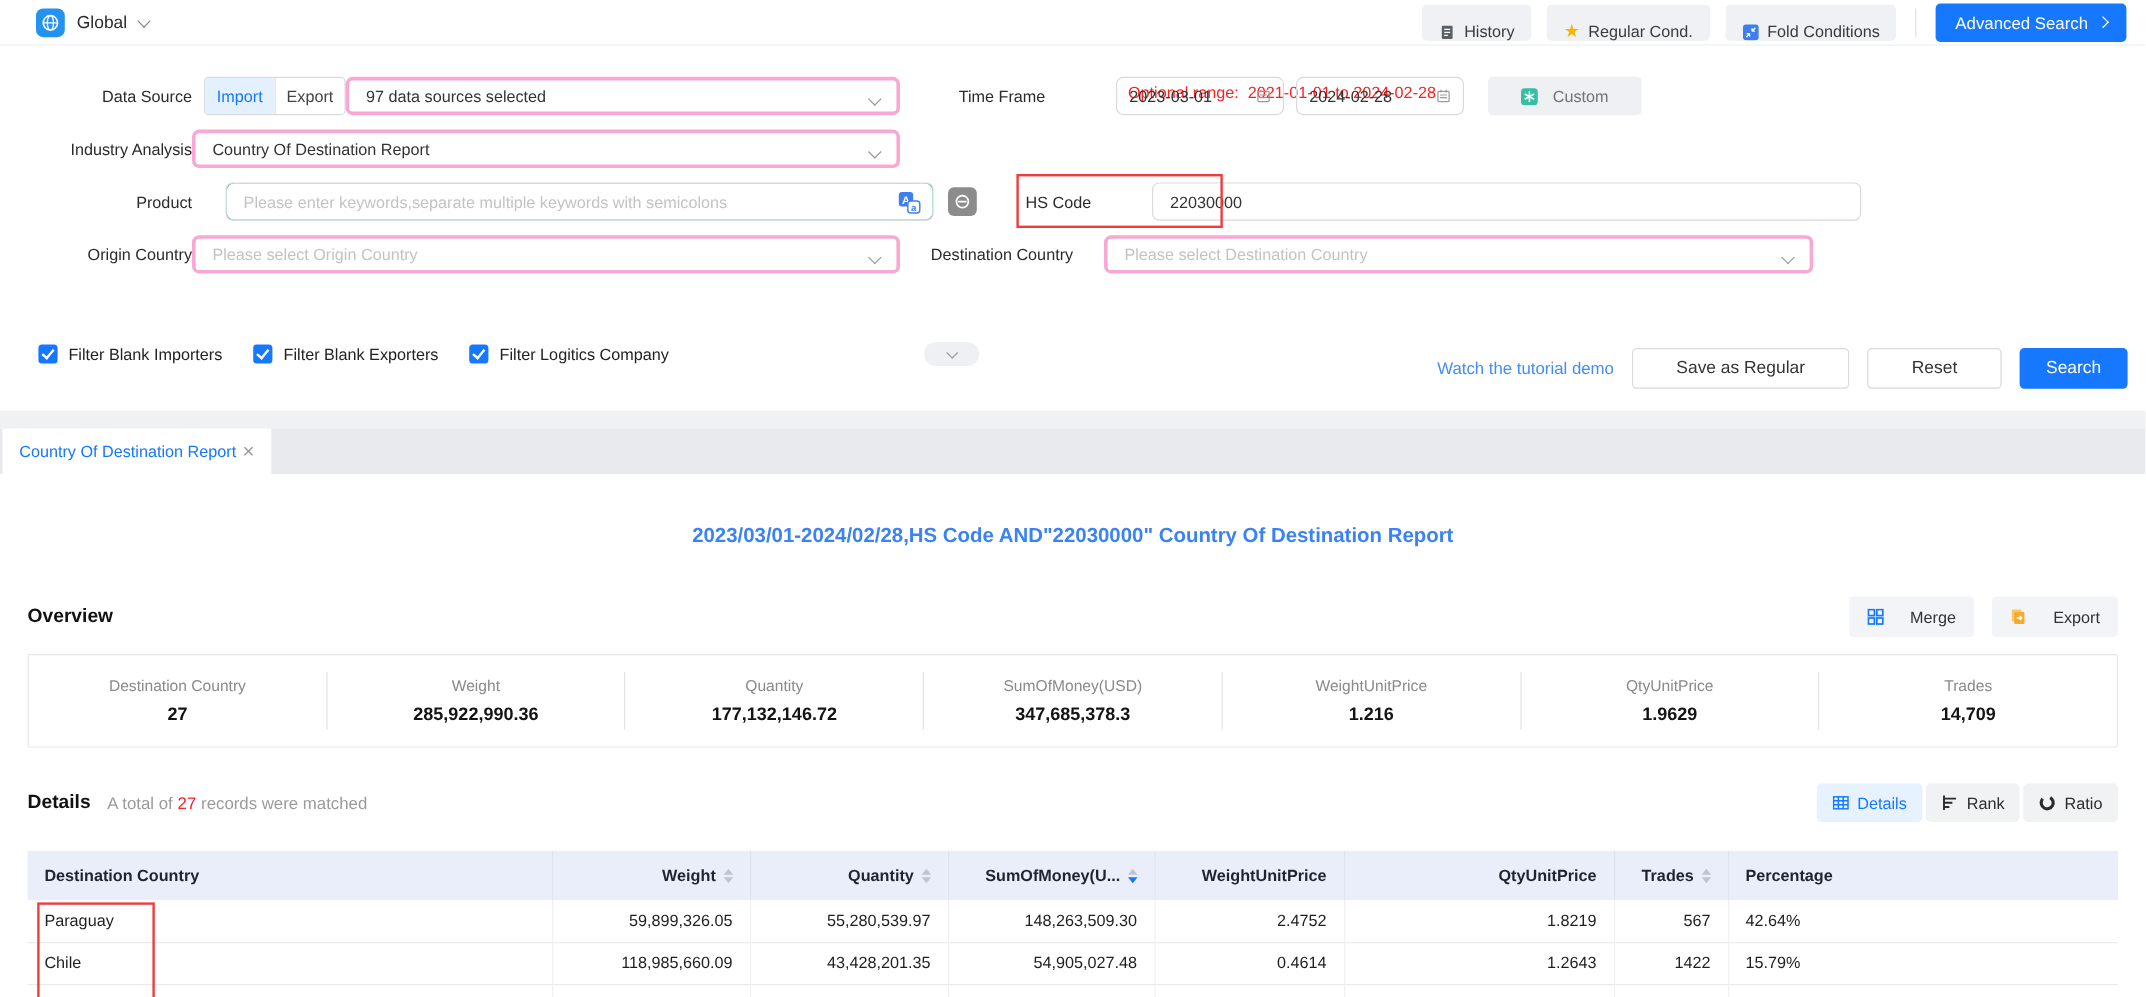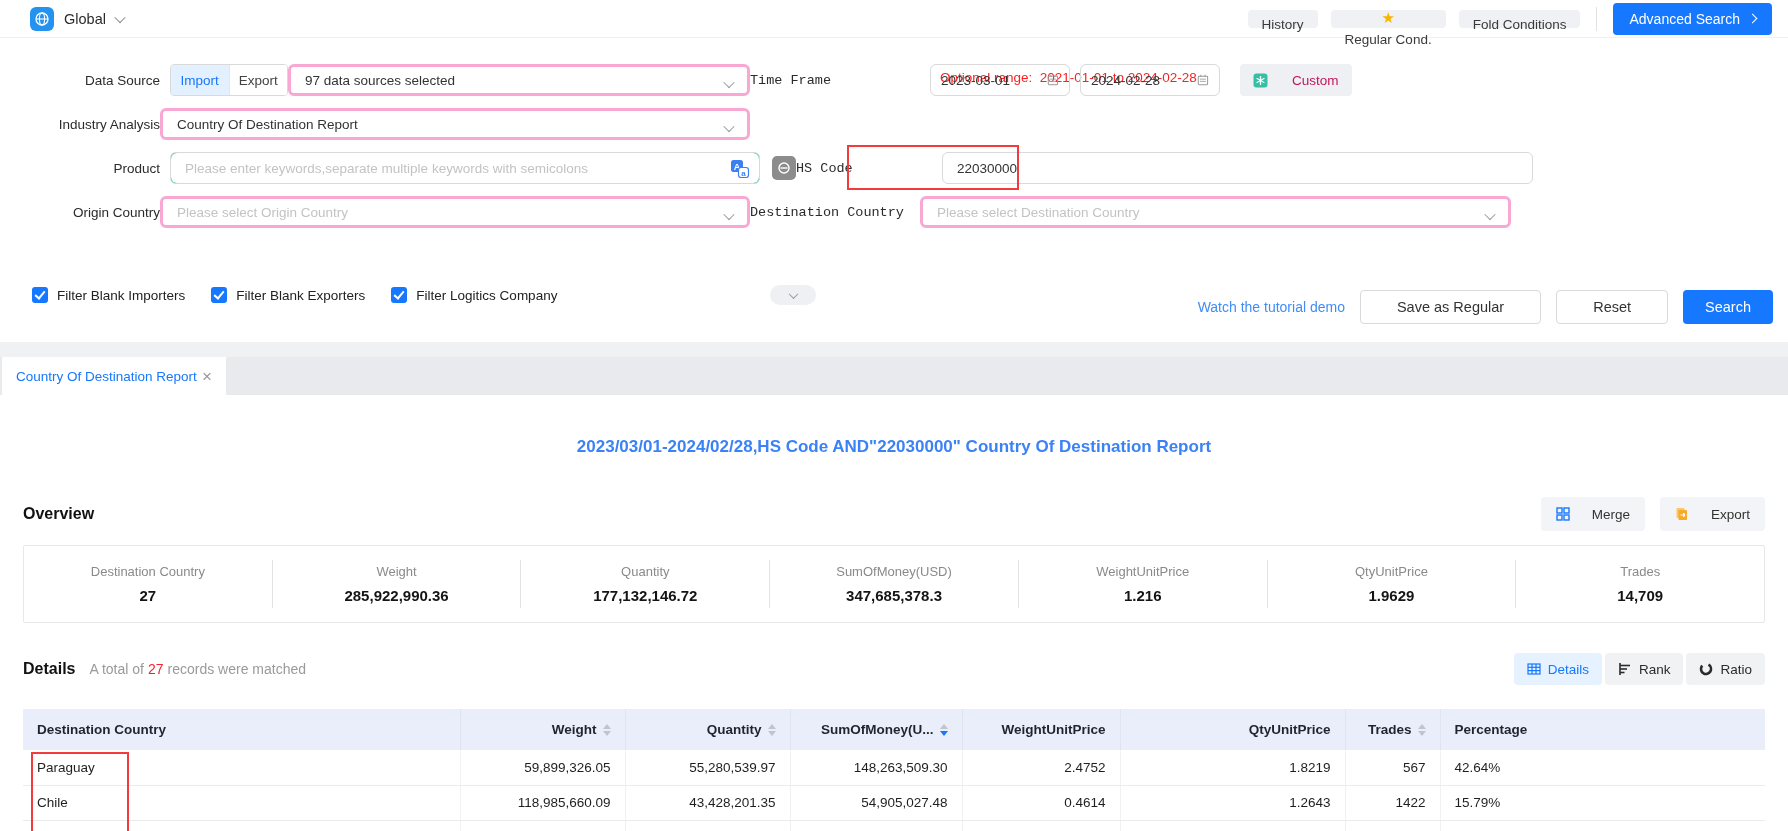--- a/index.html
+++ b/index.html
@@ -5,21 +5,21 @@
   * { box-sizing: border-box; margin: 0; padding: 0; }
   html,body { width:1788px; height:831px; overflow:hidden; background:#fff;
     font-family:"Liberation Sans", sans-serif; color:#222; }
 
   
   .topbar{height:38px;display:flex;align-items:center;padding:0 16px;border-bottom:1px solid #eef0f2;background:#fff;}
   .globe-btn{width:24px;height:24px;border-radius:6px;background:#2492ef;display:flex;align-items:center;justify-content:center;margin-left:14px;}
   .global-label{margin-left:10px;font-size:14.5px;color:#2b2b2b;}
   .chev{width:8px;height:8px;border-right:1.6px solid #8a8a8a;border-bottom:1.6px solid #8a8a8a;transform:rotate(45deg) translate(-1px,-1px);display:inline-block;}
   .tb-right{margin-left:auto;display:flex;align-items:center;gap:13px;}
-  .tb-btn{height:18px;padding:0 14px;background:#eff1f4;border:none;border-radius:4px;display:flex;align-items:center;gap:7px;font-size:13.5px;color:#3a3a3a;cursor:pointer;font-family:inherit;flex-direction:column;}
+  .tb-btn{height:30px;padding:0 14px;background:#eff1f4;border:none;border-radius:4px;display:flex;align-items:flex-end;gap:7px;font-size:13.5px;color:#3a3a3a;cursor:pointer;font-family:inherit;}
   .tb-divider{width:1px;height:24px;background:#e2e2e2;margin:0 3px;}
   .adv-btn{height:32px;padding:0 16px;background:#1677ff;border:none;border-radius:4px;color:#fff;font-size:14px;display:flex;align-items:center;gap:9px;cursor:pointer;font-family:inherit;}
   .adv-btn .chev2{width:7px;height:7px;border-right:1.7px solid #fff;border-top:1.7px solid #fff;transform:rotate(45deg);display:inline-block;}
   .star{color:#f7b500;font-size:15px;line-height:1;}
 
   
   .panel{position:relative;background:#fff;padding-bottom:30px;}
   .opt-range{position:absolute;left:940px;top:6px;font-size:13.5px;color:#fb2121;}
   .frow{display:flex;align-items:center;margin-top:12px;height:32px;position:relative;}
   .frow.first{margin-top:26px;}
@@ -27,28 +27,28 @@
   .seg{margin-left:10px;width:118px;height:32px;border:1px solid #d9d9d9;border-radius:4px;display:flex;overflow:hidden;flex:none;}
   .seg-opt{flex:1;display:flex;align-items:center;justify-content:center;font-size:13.5px;color:#444;cursor:pointer;background:#fff;}
   .seg-opt.active{background:#e3f0ff;color:#1677ff;}
   .seg-opt + .seg-opt{border-left:1px solid #e6e6e6;}
   .sel{margin-left:0;height:32px;border:3px solid #f9a8d4;border-radius:6px;display:flex;align-items:center;padding:0 14px;font-size:13.5px;color:#333;position:relative;background:#fff;cursor:pointer;}
   .sel .chev{position:absolute;right:14px;top:13px;border-color:#9a9a9a;}
   .sel.w-sources{width:462px;}
   .sel.w-left{width:590px;}
   .sel.w-right{width:591px;}
   .placeholder{color:#c3c3c3;}
-  .rlabel{text-align:left;font-size:13.5px;color:#2b2b2b;flex:none;font-family:Liberation Mono, monospace;}
+  .rlabel{text-align:center;font-size:13.5px;color:#2b2b2b;flex:none;}
   .tf-label{width:170px;}
   .hs-label{width:136px;}
   .dc-label{width:170px;}
   .date-box{margin-left:10px;width:140px;height:32px;border:1px solid #d9d9d9;border-radius:6px;display:flex;align-items:center;padding:0 10px;gap:6px;}
   .date-box input{border:none;outline:none;width:100%;font-size:13.5px;color:#333;font-family:inherit;background:transparent;}
-  .custom-btn{margin-left:20px;height:32px;padding:0 13px;background:#eef0f3;border:none;border-radius:4px;display:flex;align-items:center;gap:24px;font-size:13.5px;color:#be185d;cursor:pointer;font-family:inherit;}
-  .inp-wrap{margin-left:10px;width:590px;height:32px;border:1px solid #d9d9d9;border-radius:6px;position:relative;display:flex;align-items:center;background:#14b8a6;}
+  .custom-btn{margin-left:20px;height:32px;padding:0 27px;background:#eef0f3;border:none;border-radius:4px;display:flex;align-items:center;gap:12px;font-size:13.5px;color:#737373;cursor:pointer;font-family:inherit;}
+  .inp-wrap{margin-left:28px;width:590px;height:32px;border:1px solid #d9d9d9;border-radius:6px;position:relative;display:flex;align-items:center;background:#14b8a6;}
   .inp-wrap input{border:none;outline:none;flex:1;height:100%;padding:0 40px 0 14px;font-size:13.5px;color:#333;border-radius:6px;font-family:inherit;}
   .inp-wrap input::placeholder{color:#c3c3c3;}
   .translate-ic{position:absolute;right:8px;top:5px;}
   .gray-ic-btn{margin-left:12px;width:24px;height:24px;border-radius:5px;background:#8c8c8c;border:none;display:flex;align-items:center;justify-content:center;cursor:pointer;flex:none;}
   .hs-input{margin-left:10px;width:591px;height:32px;border:1px solid #d9d9d9;border-radius:6px;padding:0 14px;font-size:13.5px;color:#333;outline:none;font-family:inherit;}
   .hs-annotation{position:absolute;left:847px;top:-7px;width:172px;height:45px;border:2px solid #f23c3c;pointer-events:none;z-index:3;}
   .cb-row{margin-top:50px;display:flex;align-items:center;height:34px;position:relative;padding-left:32px;gap:26px;}
   .cb-group{display:flex;align-items:center;gap:9px;cursor:pointer;}
   .cbox{width:16px;height:16px;background:#1677ff;border-radius:3px;position:relative;flex:none;}
   .cbox::after{content:"";position:absolute;left:5px;top:2px;width:4px;height:8px;border-right:2px solid #fff;border-bottom:2px solid #fff;transform:rotate(40deg);}

